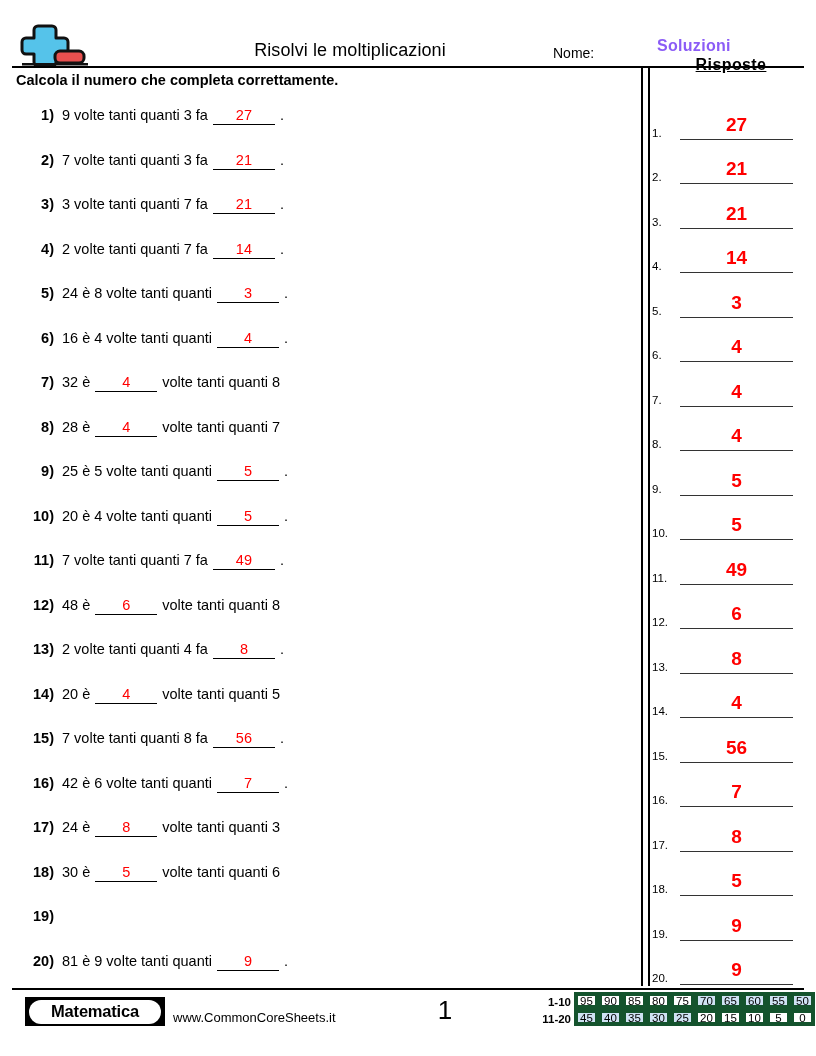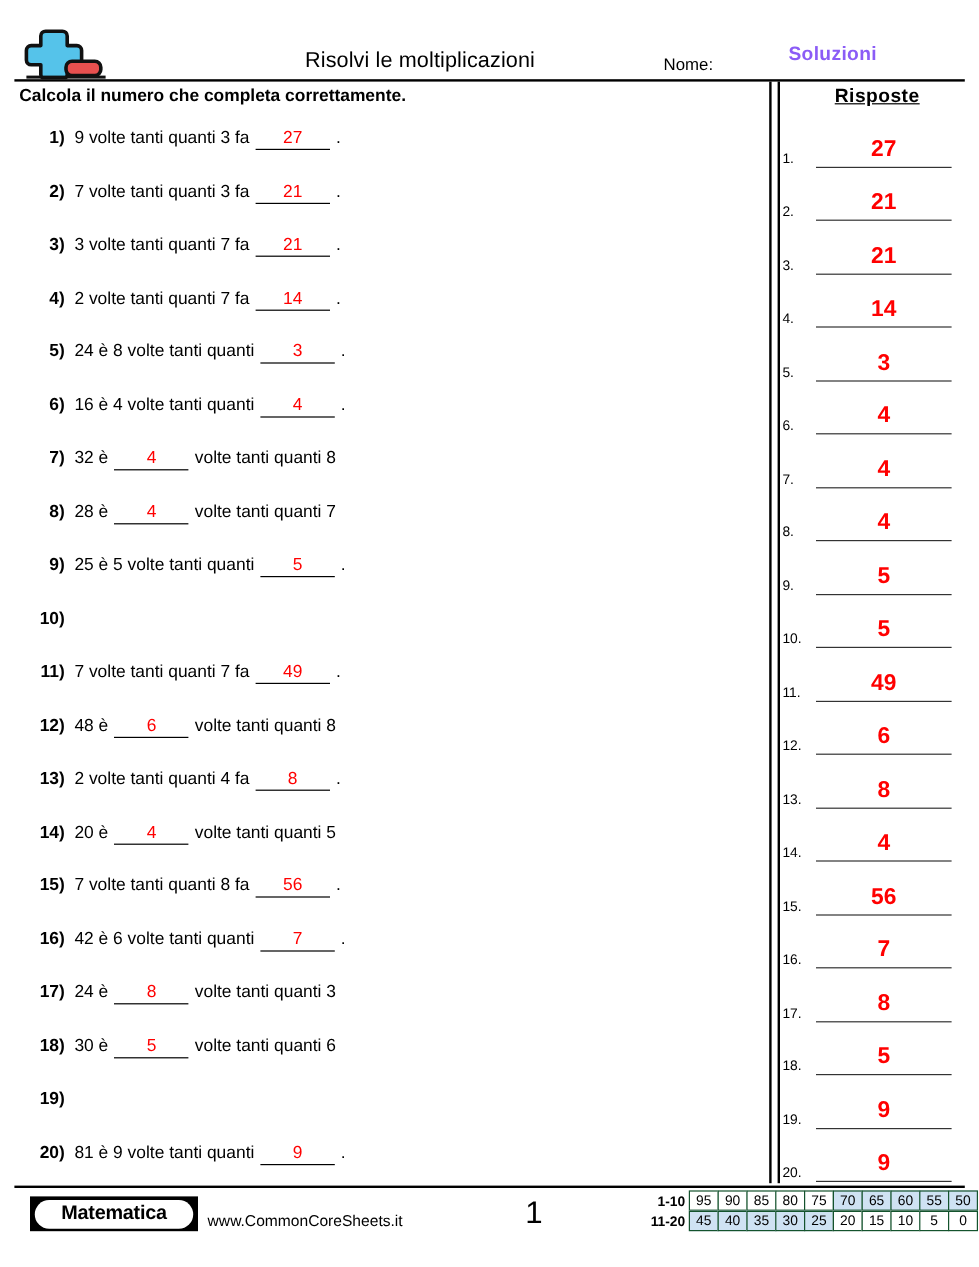--- a/index.html
+++ b/index.html
@@ -107,21 +107,21 @@
     padding: 0 2px 1px 2px;
     margin: 0 1px;
     min-width: 58px;
     vertical-align: baseline;
   }
   .q-period { }
 
   
   .answers-head {
     position: absolute;
-    left: 655px; top: 72px;
+    left: 655px; top: 56px;
     width: 152px;
     text-align: center;
     font-size: 16px;
     font-weight: bold;
     text-decoration: underline;
     letter-spacing: .4px;
   }
   .answers {
     position: absolute;
     left: 650px; top: 102px;
@@ -220,21 +220,21 @@
     font-weight: bold;
     display: flex;
     align-items: center;
     justify-content: flex-end;
     padding-right: 4px;
     box-sizing: border-box;
   }
   .score-cell {
     width: 25px;
     height: 17px;
-    border: 1px solid #14532d;
+    border: 4px solid #14532d;
     margin-left: -1px;
     margin-top: -1px;
     font-size: 11.5px;
     font-family: "Liberation Sans", sans-serif;
     display: flex;
     align-items: center;
     justify-content: center;
     box-sizing: border-box;
     background: #fff;
   }
@@ -295,20 +295,21 @@
     <div class="q-row">
       <span class="q-num">8)</span>
       <span class="q-body"><span class="q-text">28 è</span> <span class="blank">4</span> <span class="q-period">volte tanti quanti 7</span></span>
     </div>
     <div class="q-row">
       <span class="q-num">9)</span>
       <span class="q-body"><span class="q-text">25 è 5 volte tanti quanti</span> <span class="blank">5</span> <span class="q-period">.</span></span>
     </div>
     <div class="q-row">
       <span class="q-num">10)</span>
+      <span class="q-body"><span class="q-text">20 è 4 volte tanti quanti</span> <span class="blank">5</span> <span class="q-period">.</span></span>
     </div>
     <div class="q-row">
       <span class="q-num">11)</span>
       <span class="q-body"><span class="q-text">7 volte tanti quanti 7 fa</span> <span class="blank">49</span> <span class="q-period">.</span></span>
     </div>
     <div class="q-row">
       <span class="q-num">12)</span>
       <span class="q-body"><span class="q-text">48 è</span> <span class="blank">6</span> <span class="q-period">volte tanti quanti 8</span></span>
     </div>
     <div class="q-row">

